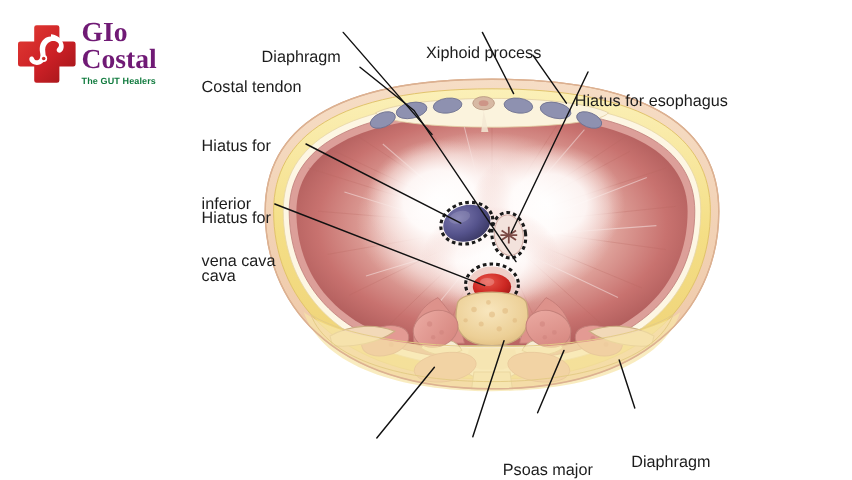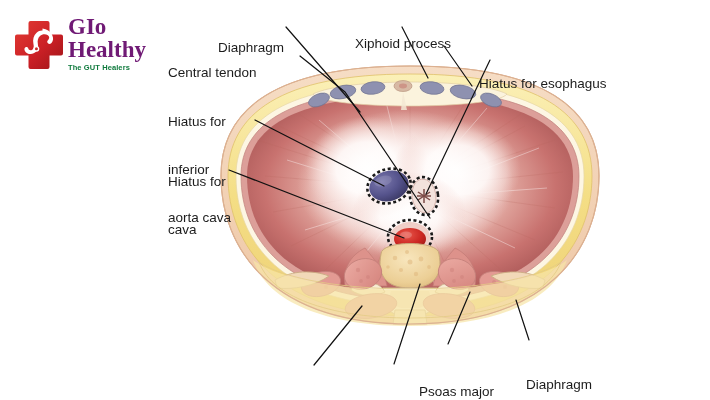--- a/index.html
+++ b/index.html
@@ -107,21 +107,21 @@
           </linearGradient>
         </defs>
         <path d="M18.5,3 h17 a2,2 0 0 1 2,2 v11.5 h11.5 a2,2 0 0 1 2,2 v17 a2,2 0 0 1 -2,2 h-11.5 v11.5 a2,2 0 0 1 -2,2 h-17 a2,2 0 0 1 -2,-2 v-11.5 h-11.5 a2,2 0 0 1 -2,-2 v-17 a2,2 0 0 1 2,-2 h11.5 v-11.5 a2,2 0 0 1 2,-2 z" fill="url(#crossGrad)"></path>
         <path d="M30.5,10.5 c4.2,0.4 7.8,2.6 9.6,6.2 c1.6,3.2 1.2,6.4 -0.6,8.2 c-1.5,1.5 -3.4,1.2 -4.1,-0.3 c-0.6,-1.3 0.3,-2.4 1.1,-3.2 c1.1,-1.2 0.9,-3 -0.6,-4.1 c-2.2,-1.6 -5.6,-1.5 -7.9,0.6 c-2.1,1.9 -2.7,4.6 -2.2,7.6 c0.5,3.1 0.3,5.9 -1.6,8.1 c-2.3,2.6 -6.1,3.2 -9.1,1.6 c-2,-1.1 -3,-3 -2.6,-4.6 c0.4,-1.5 1.9,-2 2.9,-1.3 c1,0.7 0.9,1.9 1.7,2.5 c1.2,0.9 3,0.5 3.9,-0.8 c1,-1.4 0.8,-3.2 0.4,-5.2 c-0.8,-4.2 0.1,-8.2 3.2,-11 c1.6,-1.5 3.6,-2.4 5.9,-2.3 z" fill="#ffffff"></path>
         <ellipse cx="24.4" cy="30.8" rx="2.9" ry="2.9" fill="#ffffff"></ellipse>
         <ellipse cx="24.4" cy="30.8" rx="1.5" ry="1.5" fill="url(#stomachGrad)"></ellipse>
       </svg>
     </div>
     <div id="logo-text">
       <div class="logo-word">GIo</div>
-      <div class="logo-word">Healthy</div>
+      <div class="logo-word">Costal</div>
       <div class="logo-tag">The GUT Healers</div>
     </div>
   </div>
 
   <div id="figure">
     <svg width="430" height="300" viewBox="0 0 430 300">
       <defs>
 
         <radialGradient id="gMuscle" cx="0.50" cy="0.46" r="0.62">
           <stop offset="0%" stop-color="#ffffff"></stop>
@@ -364,27 +364,27 @@
       <polyline points="448,344 470,292"></polyline>
       <polyline points="529,340 516,300"></polyline>
     </g>
   </svg>
 
   <div class="label" style="left:218px; top:8px;">
     <div>Diaphragm</div>
   </div>
 
   <div class="label" style="left:168px; top:33px;">
-    <div>Central tendon</div>
+    <div>Costal tendon</div>
   </div>
 
   <div class="label" style="left:168px; top:82px;">
     <div>Hiatus for</div>
     <div>inferior</div>
-    <div>aorta cava</div>
+    <div>vena cava</div>
   </div>
 
   <div class="label" style="left:168px; top:142px;">
     <div>Hiatus for</div>
     <div>cava</div>
   </div>
 
   <div class="label" style="left:355px; top:4px;">
     <div>Xiphoid process</div>
   </div>

